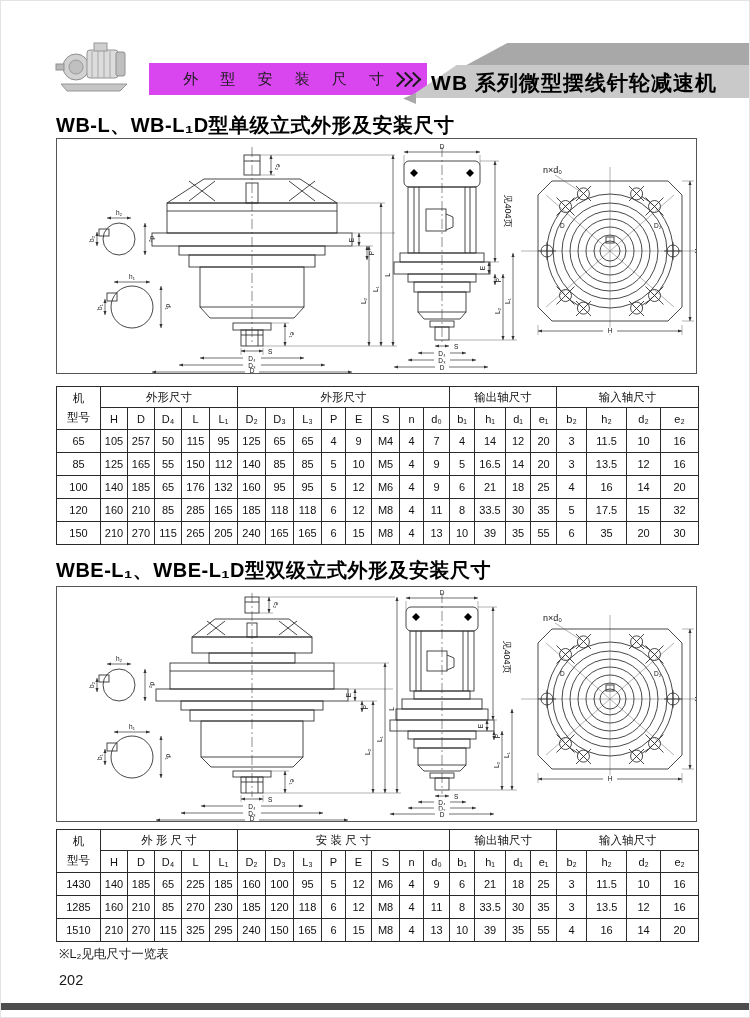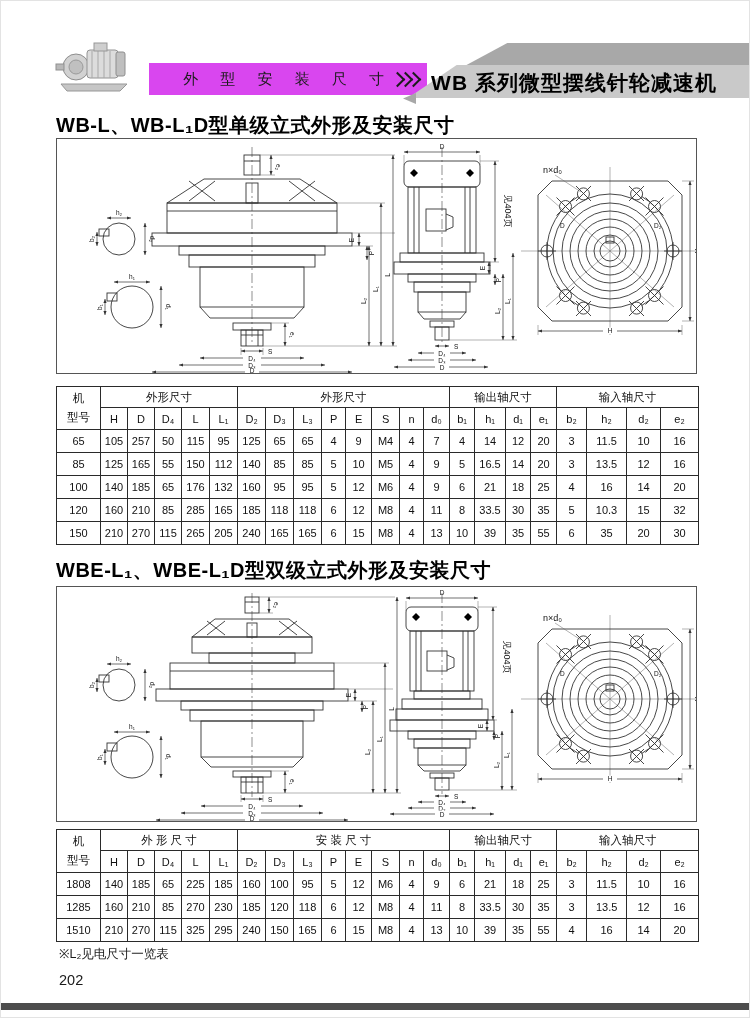--- a/index.html
+++ b/index.html
@@ -447,21 +447,21 @@
           <td>6</td>
           <td>12</td>
           <td>M8</td>
           <td>4</td>
           <td>11</td>
           <td>8</td>
           <td>33.5</td>
           <td>30</td>
           <td>35</td>
           <td>5</td>
-          <td>10.3</td>
+          <td>17.5</td>
           <td>15</td>
           <td>32</td>
         </tr>
         <tr>
           <th>150</th>
           <td>210</td>
           <td>270</td>
           <td>115</td>
           <td>265</td>
           <td>205</td>
@@ -756,21 +756,21 @@
           <th>d₁</th>
           <th>e₁</th>
           <th>b₂</th>
           <th>h₂</th>
           <th>d₂</th>
           <th>e₂</th>
         </tr>
       </thead>
       <tbody>
         <tr>
-          <th>1808</th>
+          <th>1430</th>
           <td>140</td>
           <td>185</td>
           <td>65</td>
           <td>225</td>
           <td>185</td>
           <td>160</td>
           <td>100</td>
           <td>95</td>
           <td>5</td>
           <td>12</td>

